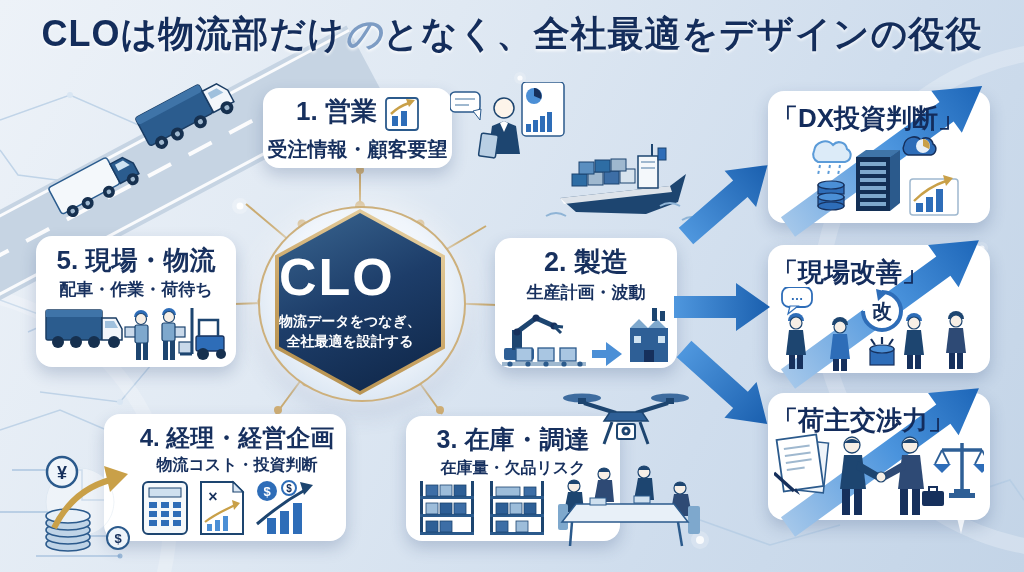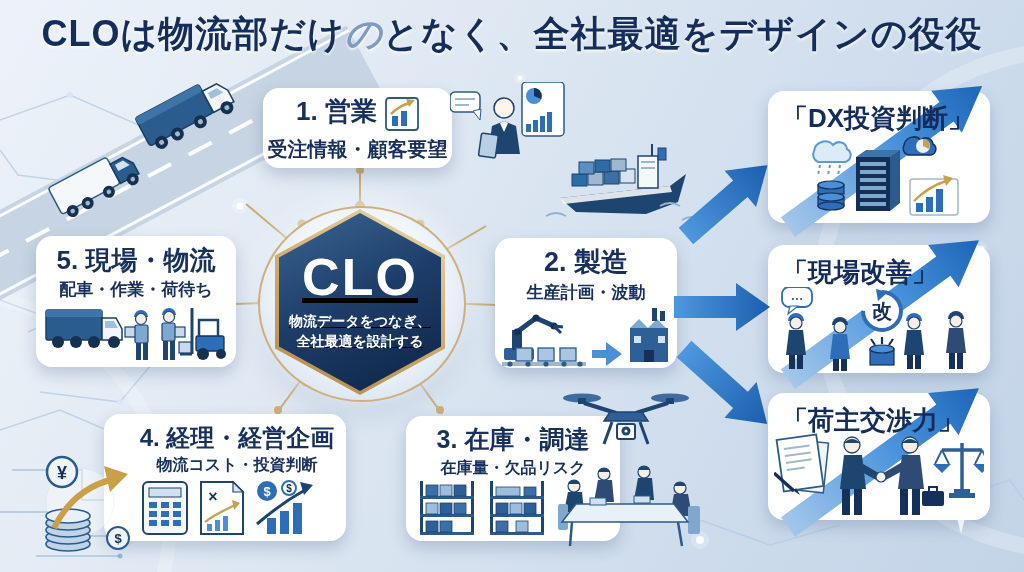--- a/index.html
+++ b/index.html
@@ -43,36 +43,36 @@
   .c5 .dept-sub{font-size:17px;margin-top:3px;}
 
   .card-art{display:block;margin:2px auto 0;}
 
   
   .rc{width:222px;left:768px;}
   .rc-dx{top:91px;height:132px;}
   .rc-kaizen{top:245px;height:128px;}
   .rc-nego{top:393px;height:127px;}
   .rc-label{position:relative;z-index:3;color:#132c5c;font-weight:800;font-size:26px;
-    padding:10px 0 0 14px;white-space:nowrap;}
+    padding:10px 0 0 4px;white-space:nowrap;}
   .rc-arrow{position:absolute;left:-4px;top:-16px;z-index:1;overflow:visible;}
   .rc-art{position:absolute;z-index:2;}
 
   
   .ring{position:absolute;left:258px;top:206px;width:204px;height:192px;border-radius:50%;
     background:radial-gradient(circle at 50% 42%,#ffffff 0%,#f0f5fb 52%,#dce7f3 76%,#ccdbec 100%);
     border:2px solid #cdb07c;
     box-shadow:0 0 28px rgba(255,255,255,.95),0 10px 22px rgba(60,95,150,.28);}
   .hex-outer{position:absolute;left:275px;top:209px;width:170px;height:186px;
     clip-path:polygon(50% 0%,100% 25%,100% 75%,50% 100%,0% 75%,0% 25%);
     background:linear-gradient(205deg,#ecd9ae 0%,#c8a262 60%,#b08c49 100%);}
   .hex-inner{position:absolute;inset:4px;
     clip-path:polygon(50% 0%,100% 25%,100% 75%,50% 100%,0% 75%,0% 25%);
     background:linear-gradient(155deg,#3a6691 0%,#1d3d69 48%,#0e2546 100%);
-    display:flex;flex-direction:column;align-items:center;justify-content:center;text-decoration:underline;}
+    display:flex;flex-direction:column;align-items:flex-start;justify-content:center;}
   .clo{color:#fff;font-size:52px;font-weight:800;letter-spacing:2px;line-height:1;margin-top:-2px;}
   .tagline{color:#fff;font-size:14px;font-weight:700;line-height:1.45;text-align:center;margin-top:8px;}
 
   .sparkle{position:absolute;left:938px;top:488px;width:46px;height:46px;opacity:.8;filter:blur(.6px);
     background:rgba(255,255,255,.95);
     clip-path:polygon(50% 0%,60% 40%,100% 50%,60% 60%,50% 100%,40% 60%,0% 50%,40% 40%);}
 </style>
 </head>
 <body>
 

